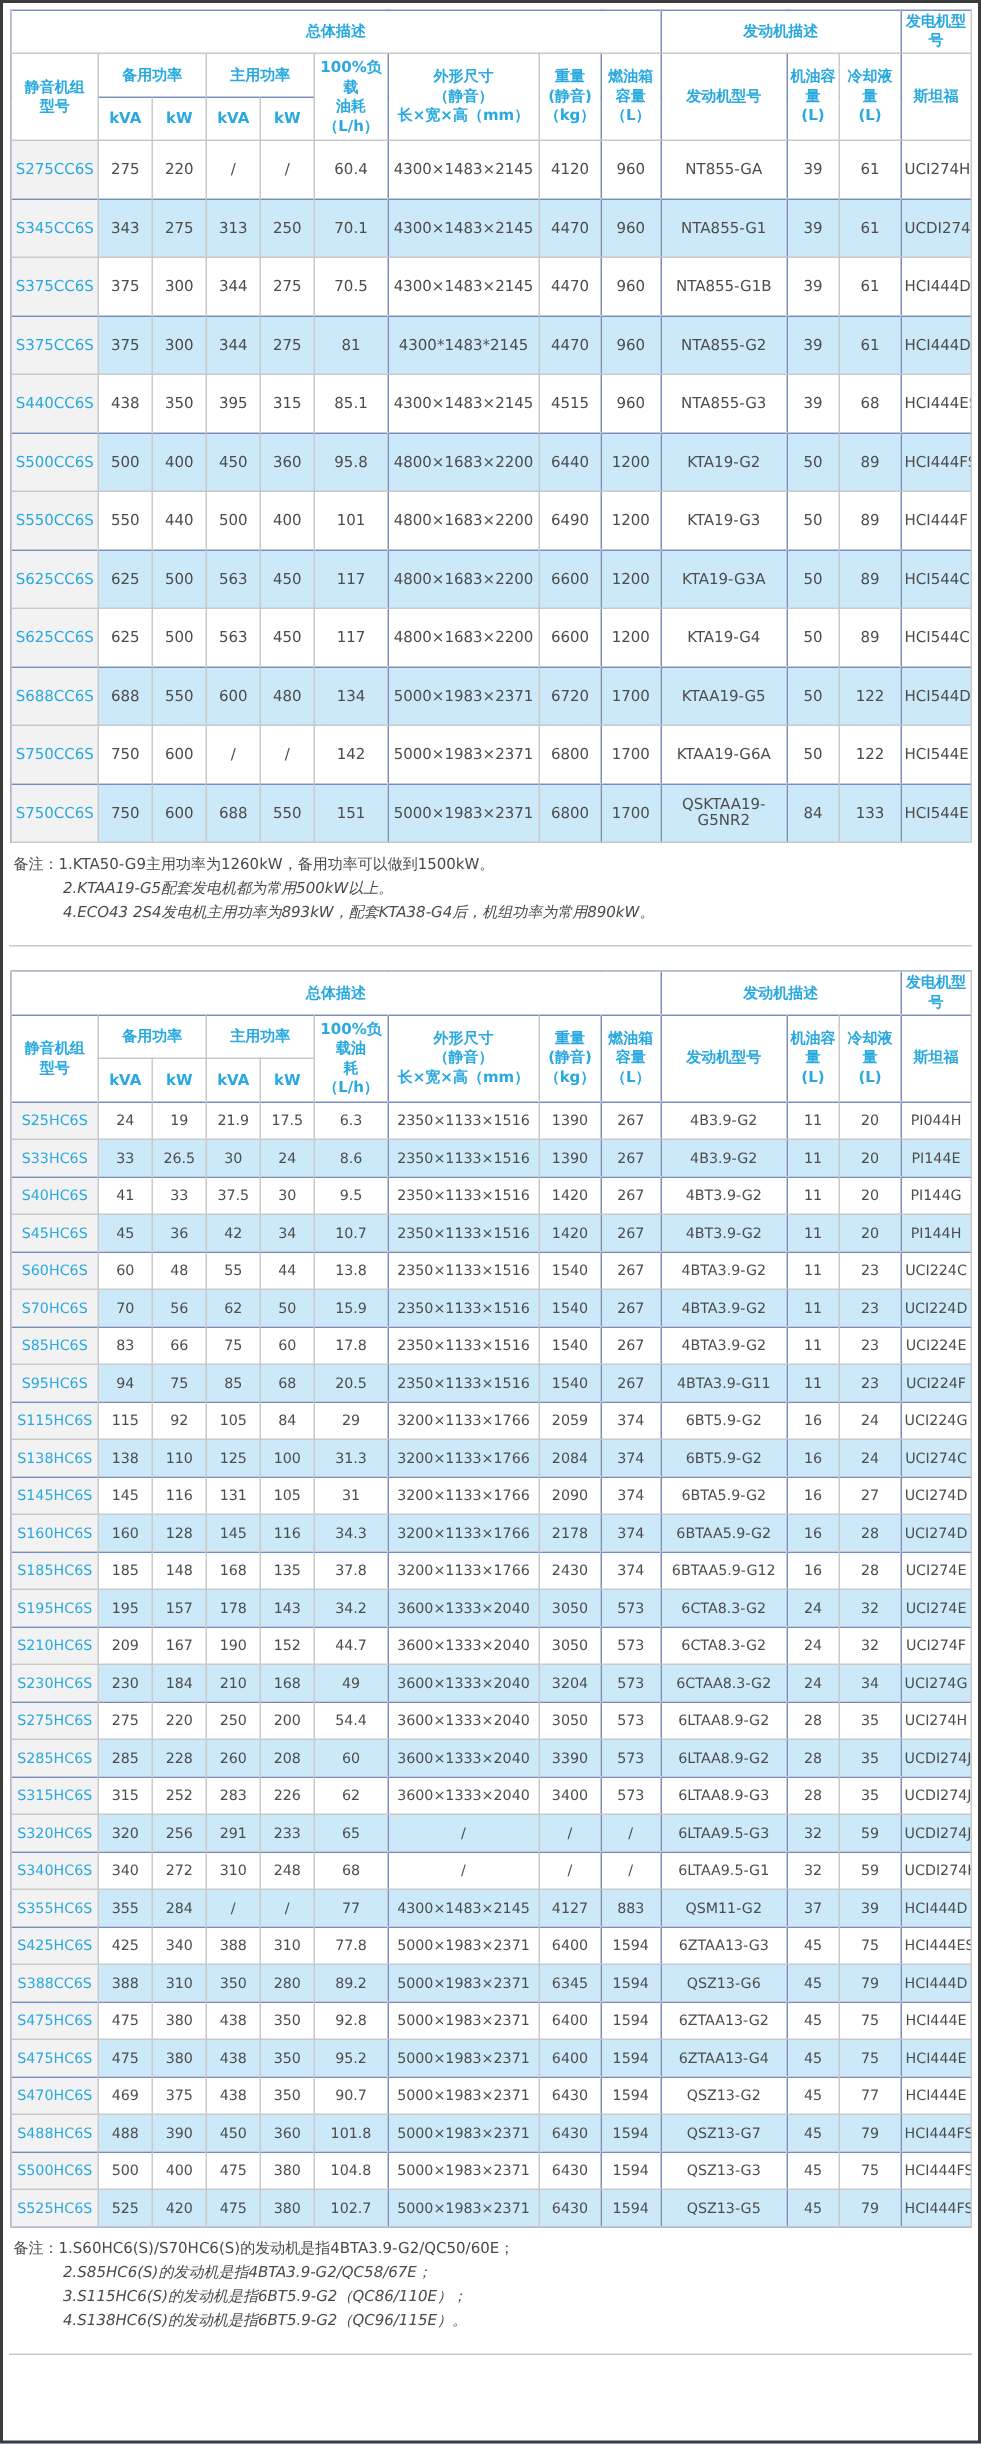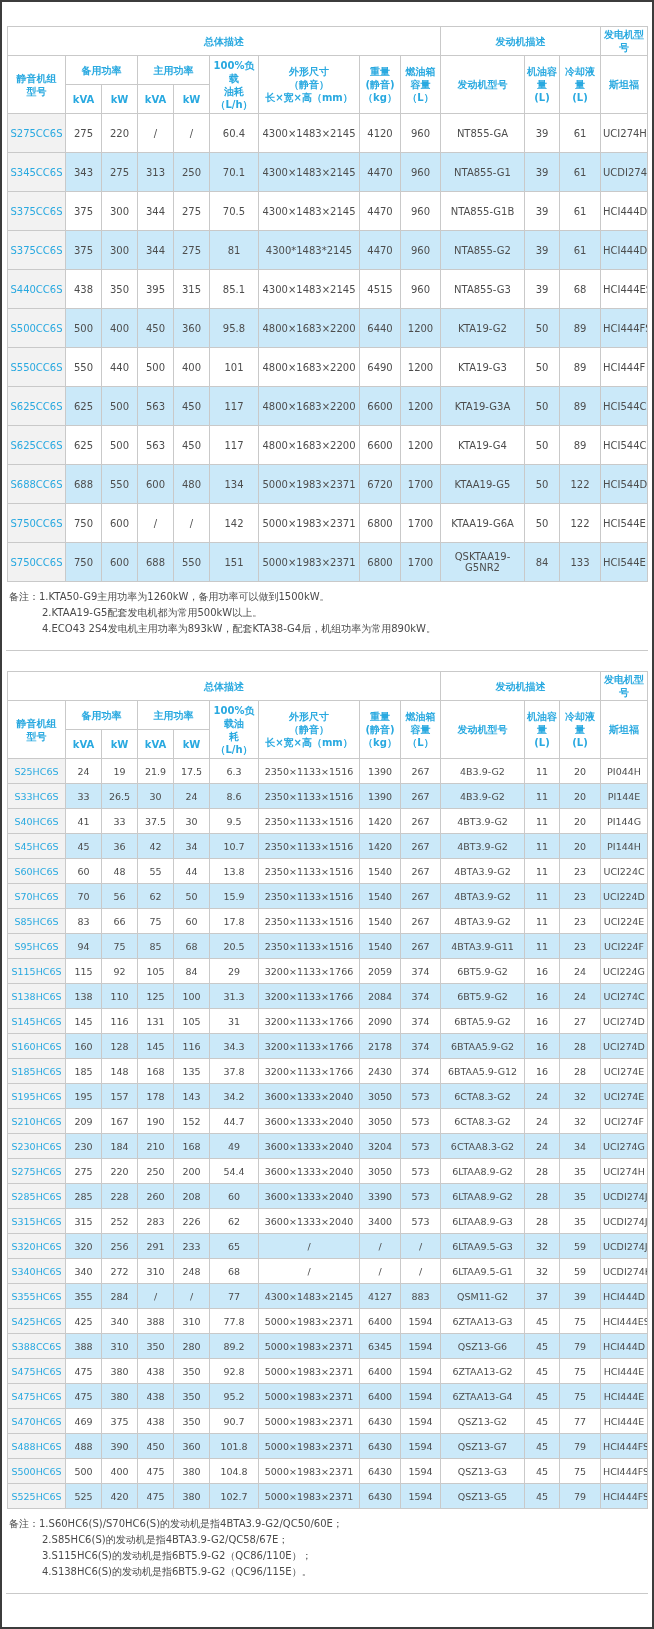--- a/index.html
+++ b/index.html
@@ -12,21 +12,20 @@
     background:#ffffff;
     border:2px solid #3c3c3c;
     padding:4px 5px 8px 5px;
   }
   table.spec{
     border-collapse:collapse;
     table-layout:fixed;
     width:640px;
     border:1px solid #9b9b9b;
     background:#1d4ed8;
-    margin-top:20px;
   }
   table.spec th, table.spec td{
     border:1px solid #c9c9c9;
     text-align:center;
     vertical-align:middle;
     padding:1px 2px;
     overflow:hidden;
   }
   table.spec thead th{
     color:#29a9e0;
@@ -54,21 +53,21 @@
     font-weight:normal;
     cursor:pointer;
   }
   .notes{
     margin:7px 2px 13px 2px;
     font-size:10px;
     line-height:16px;
     color:#4a4a4a;
   }
   .note-line{white-space:nowrap;}
-  .note-line.indent{padding-left:33px;}
+  .note-line.indent{padding-left:33px;font-style:italic;}
   .note-prefix{display:inline;}
   .divider{
     border-top:1px solid #c9c9c9;
     margin:0 -1px 16px -1px;
     height:0;
   }
   .bottom-divider{
     border-top:1px solid #c9c9c9;
     margin:0 -1px;
     height:0;

